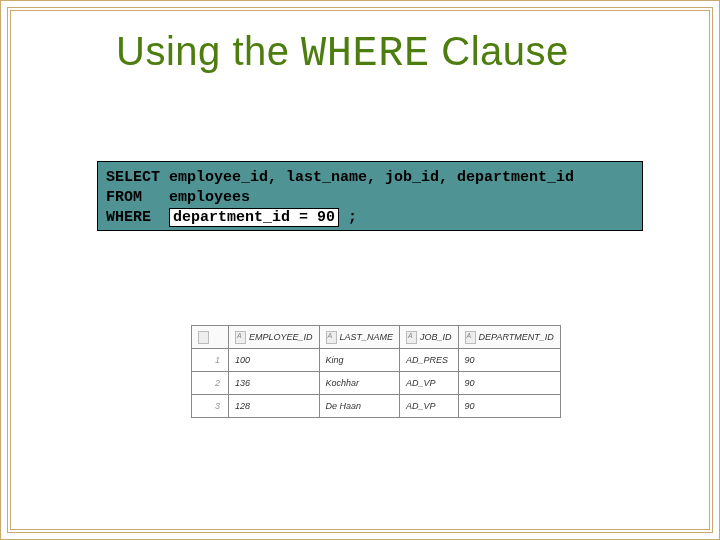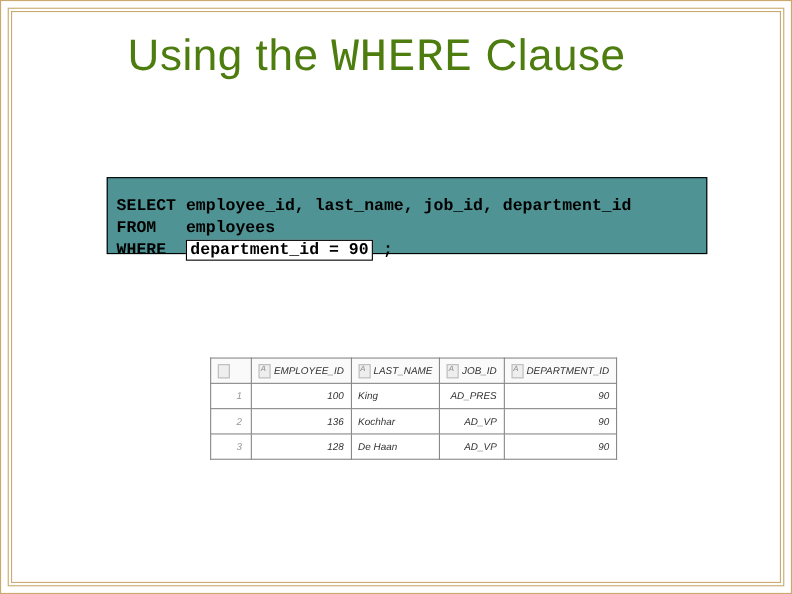--- a/index.html
+++ b/index.html
@@ -46,21 +46,21 @@
     top: 160px;
     left: 96px;
     width: 546px;
     height: 70px;
     background: #4f8a8b;
     background: #5b9b9c;
     background: #4f8c8d;
     background: #4f8a8b;
     border: 1.5px solid #000;
     box-sizing: border-box;
-    padding: 16px 8px 6px 8px;
+    padding: 6px 8px 6px 8px;
     font-family: "Courier New", monospace;
     font-size: 15px;
     font-weight: bold;
     color: #000;
     line-height: 20px;
     white-space: pre;
   }
   .codebox {
     background: #4fa0a1;
   }
@@ -96,21 +96,21 @@
     padding: 4px 6px;
     height: 14px;
   }
   .resulttbl th {
     font-weight: 400;
     background: #fafafa;
     text-align: left;
     white-space: nowrap;
   }
   .resulttbl td {
-    text-align: right;
+    text-align: left;
     white-space: nowrap;
   }
   .resulttbl td.ln {
     text-align: left;
     margin-top: 43px;
   }
   .resulttbl td.rownum {
     color: #999;
     text-align: right;
     padding: 4px 8px;

